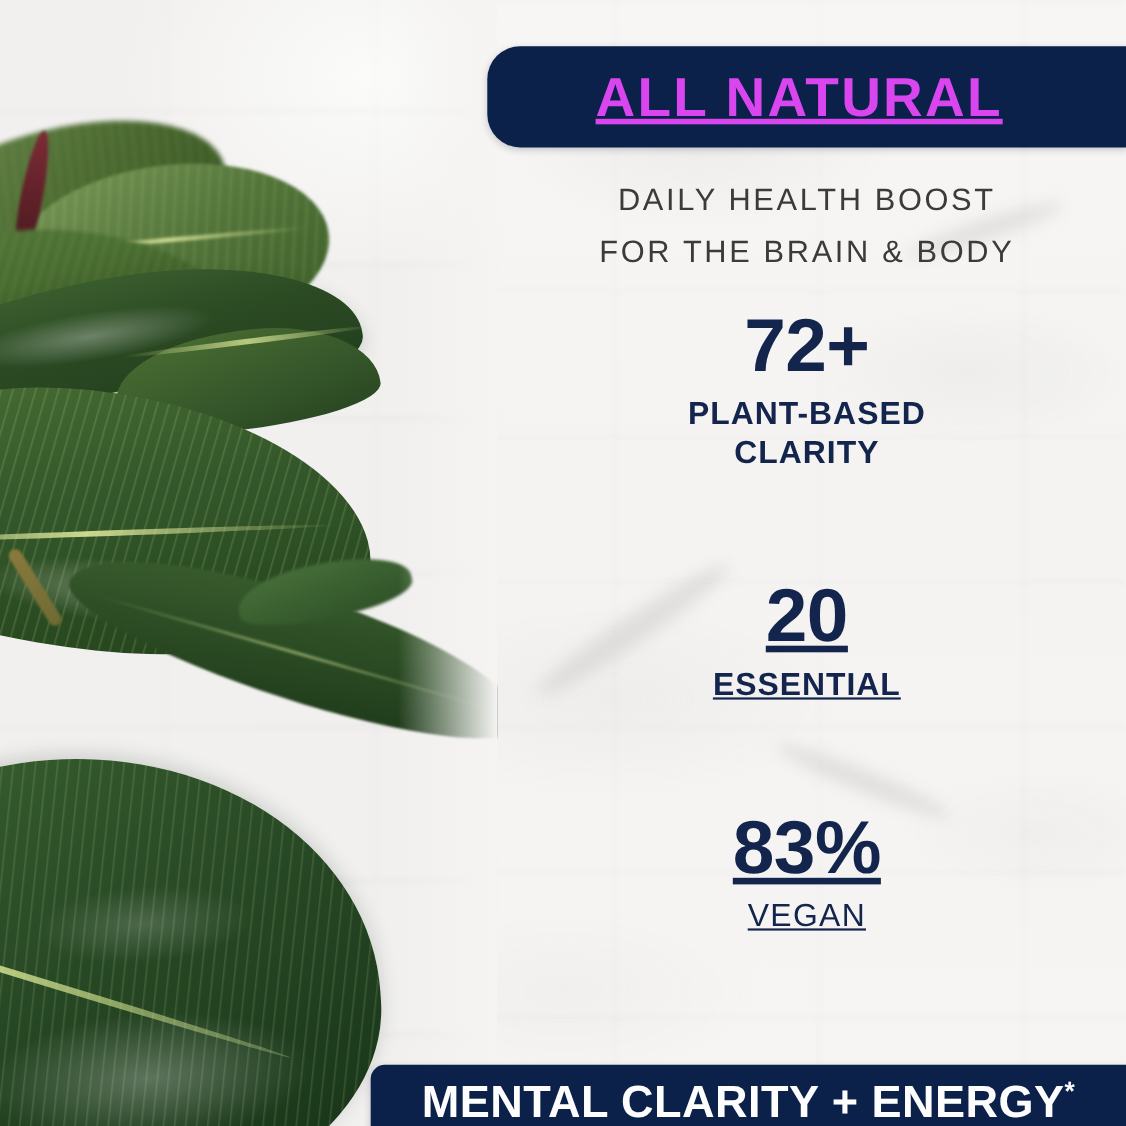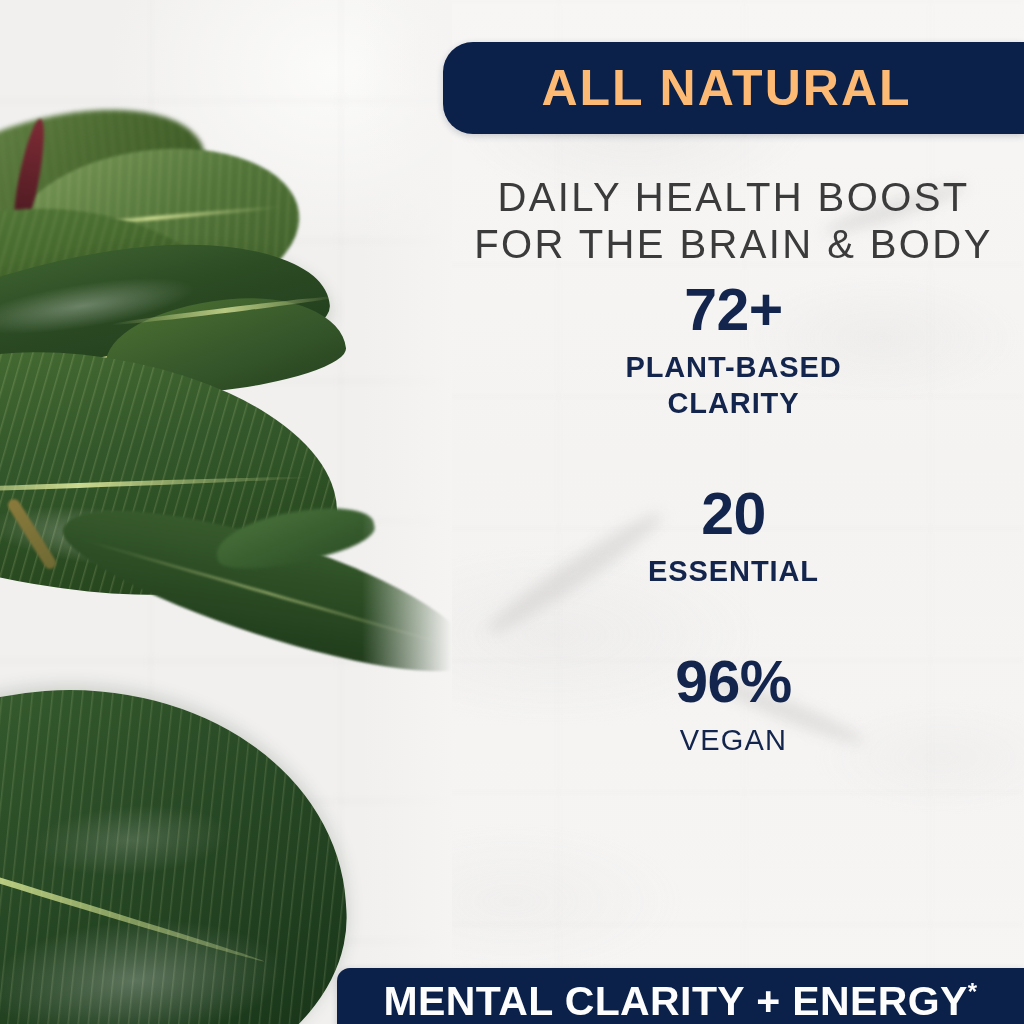--- a/index.html
+++ b/index.html
@@ -119,26 +119,27 @@
     box-shadow: 0 2px 7px rgba(20,30,55,.20);
   }
   .banner-top {
     left: 443px;
     top: 42px;
     width: 581px;
     height: 92px;
     border-radius: 30px 0 0 30px;
   }
   .banner-top .banner-text {
-    color: #fdba74;
+    color: #d946ef;
     font-size: 50px;
     font-weight: 700;
     letter-spacing: 2.0px;
     line-height: 1;
     padding-right: 14px;
+    text-decoration: underline;
   }
   .banner-bottom {
     left: 337px;
     top: 968px;
     width: 687px;
     height: 70px;
     border-radius: 13px 0 0 0;
     align-items: flex-start;
     padding-top: 13px;
     box-sizing: border-box;
@@ -153,45 +154,45 @@
   .banner-bottom .banner-text sup {
     font-size: 24px;
     vertical-align: super;
     line-height: 0;
   }
 
   
   .subtitle {
     position: absolute;
     left: 443px;
-    top: 174px;
+    top: 158px;
     width: 581px;
     text-align: center;
     color: #3b3b3b;
-    font-size: 40px;
+    font-size: 28px;
     font-weight: 300;
     letter-spacing: 2.4px;
     line-height: 47px;
   }
   .subtitle .sub-line { display: block; white-space: nowrap; }
 
   
   .stats {
     position: absolute;
     left: 443px;
     top: 280px;
     width: 581px;
   }
   .stat {
     text-align: center;
     color: #13254d;
   }
-  .stat + .stat { margin-top: 63px; }
+  .stat + .stat { margin-top: 96px; text-decoration: underline; }
   .stat-number {
-    font-size: 59px;
+    font-size: 68px;
     font-weight: 700;
     letter-spacing: -0.5px;
     line-height: 1.02;
     display: block;
   }
   .stat-label {
     margin-top: 9px;
     font-size: 29px;
     font-weight: 600;
     letter-spacing: .9px;
@@ -315,21 +316,21 @@
     </div>
 
     <div class="stat stat-2">
       <span class="stat-number">20</span>
       <div class="stat-label">
         <span class="lbl-line">ESSENTIAL</span>
       </div>
     </div>
 
     <div class="stat stat-3">
-      <span class="stat-number">96%</span>
+      <span class="stat-number">83%</span>
       <div class="stat-label">
         <span class="lbl-line">VEGAN</span>
       </div>
     </div>
 
   </div>
 
   <div class="banner banner-bottom">
     <span class="banner-text"><span>MENTAL CLARITY + ENERGY</span><sup>*</sup></span>
   </div>

